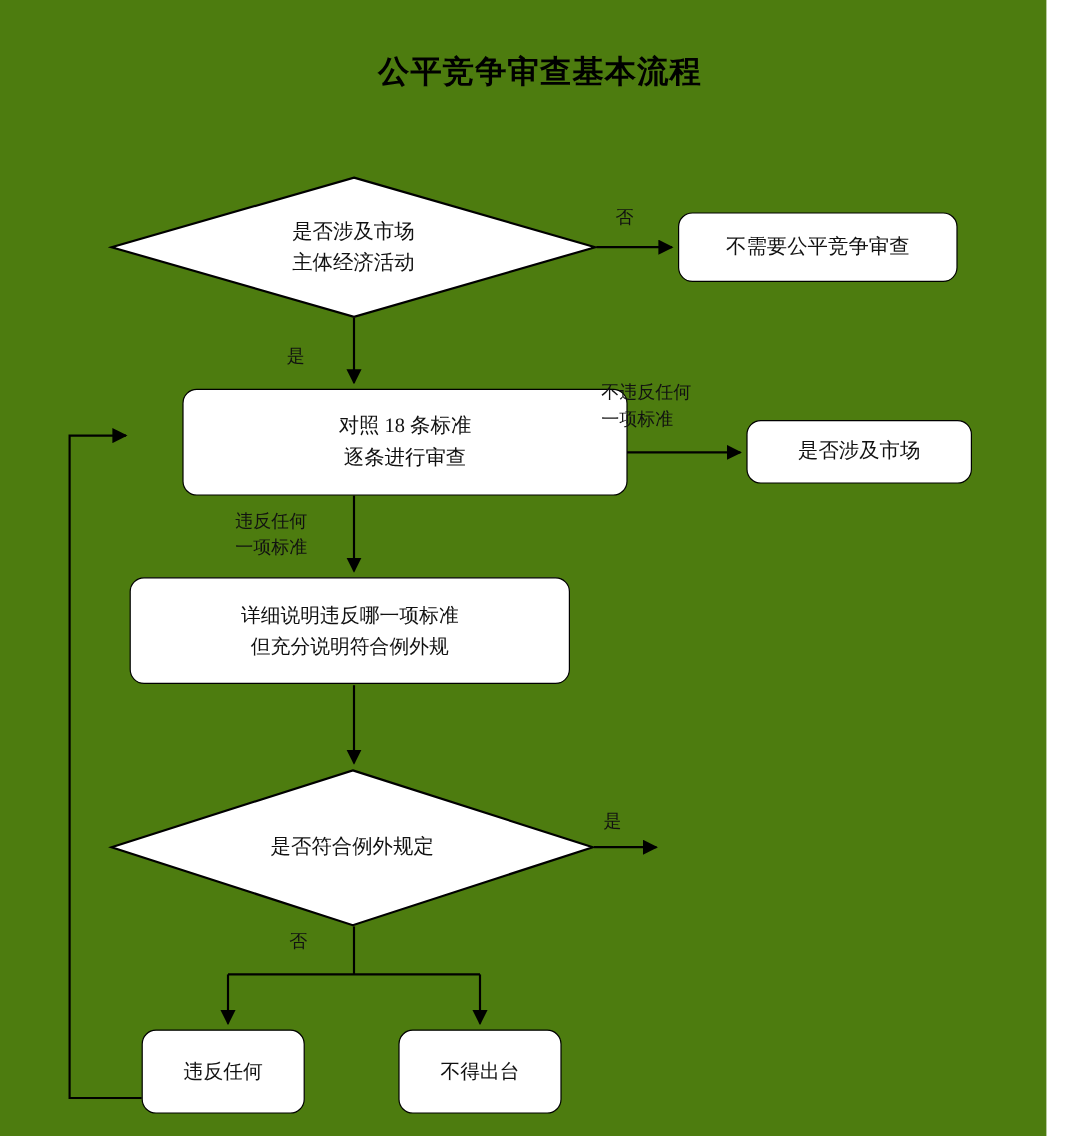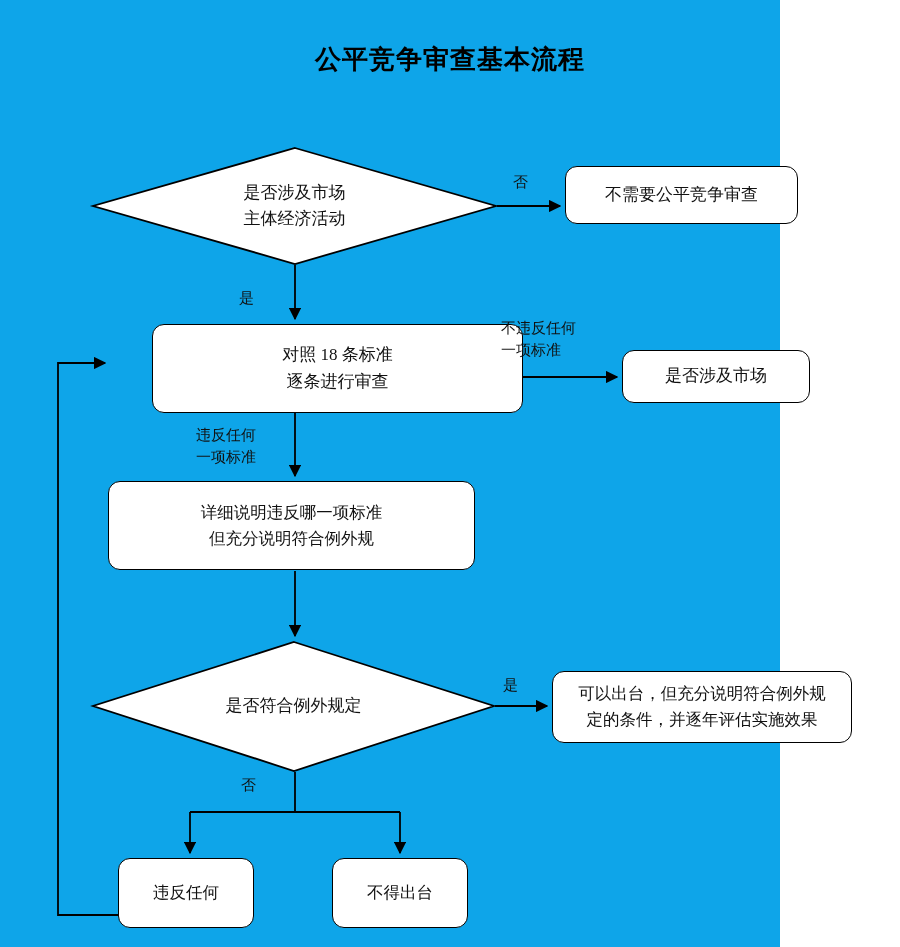--- a/index.html
+++ b/index.html
@@ -10,23 +10,23 @@
   }
   body {
     width: 900px;
     height: 947px;
     font-family: "Liberation Serif", "DejaVu Serif", serif;
     color: #111111;
     overflow: hidden;
   }
   #canvas {
     position: relative;
-    width: 780px;
+    width: 872px;
     height: 947px;
-    background: #0ea5e9;
+    background: #4d7c0f;
   }
   #edges {
     position: absolute;
     left: 0;
     top: 0;
     width: 900px;
     height: 947px;
     pointer-events: none;
   }
   .node {
@@ -132,21 +132,21 @@
   </svg>
 
   <div class="diamond-wrap" style="left:92px; top:147px; width:405px; height:118px;">
     <svg width="405" height="118" viewBox="0 0 405 118" xmlns="http://www.w3.org/2000/svg">
       <polygon points="203,1 404,59 203,117 1,59" fill="#ffffff" stroke="#000000" stroke-width="1.8"></polygon>
     </svg>
     <div class="diamond-label">是否涉及市场
 主体经济活动</div>
   </div>
 
-  <div class="node box" style="left:565px; top:166px; width:233px; height:58px;">
+  <div class="node box" style="left:565px; top:177px; width:233px; height:58px;">
     <span class="lines">不需要公平竞争审查</span>
   </div>
 
   <div class="node box" style="left:110px; top:324px; width:371px; height:89px;margin-left:42px;">
     <span class="lines">对照 18 条标准
 逐条进行审查</span>
   </div>
 
   <div class="node box" style="left:622px; top:350px; width:188px; height:53px;">
     <span class="lines">是否涉及市场</span>
@@ -157,24 +157,20 @@
 但充分说明符合例外规</span>
   </div>
 
   <div class="diamond-wrap" style="left:92px; top:641px; width:403px; height:131px;">
     <svg width="403" height="131" viewBox="0 0 403 131" xmlns="http://www.w3.org/2000/svg">
       <polygon points="202,1 402,65 202,130 1,65" fill="#ffffff" stroke="#000000" stroke-width="1.8"></polygon>
     </svg>
     <div class="diamond-label">是否符合例外规定</div>
   </div>
 
-  <div class="node box box-sm" style="left:552px; top:671px; width:300px; height:72px;">
-    <span class="lines">可以出台，但充分说明符合例外规
-定的条件，并逐年评估实施效果</span>
-  </div>
 
   <div class="node box box-sm" style="left:118px; top:858px; width:136px; height:70px;">
     <span class="lines">违反任何</span>
   </div>
 
   <div class="node box box-sm" style="left:332px; top:858px; width:136px; height:70px;">
     <span class="lines">不得出台</span>
   </div>
 
   <div class="edge-label" style="left:513px; top:172px;">否</div>

